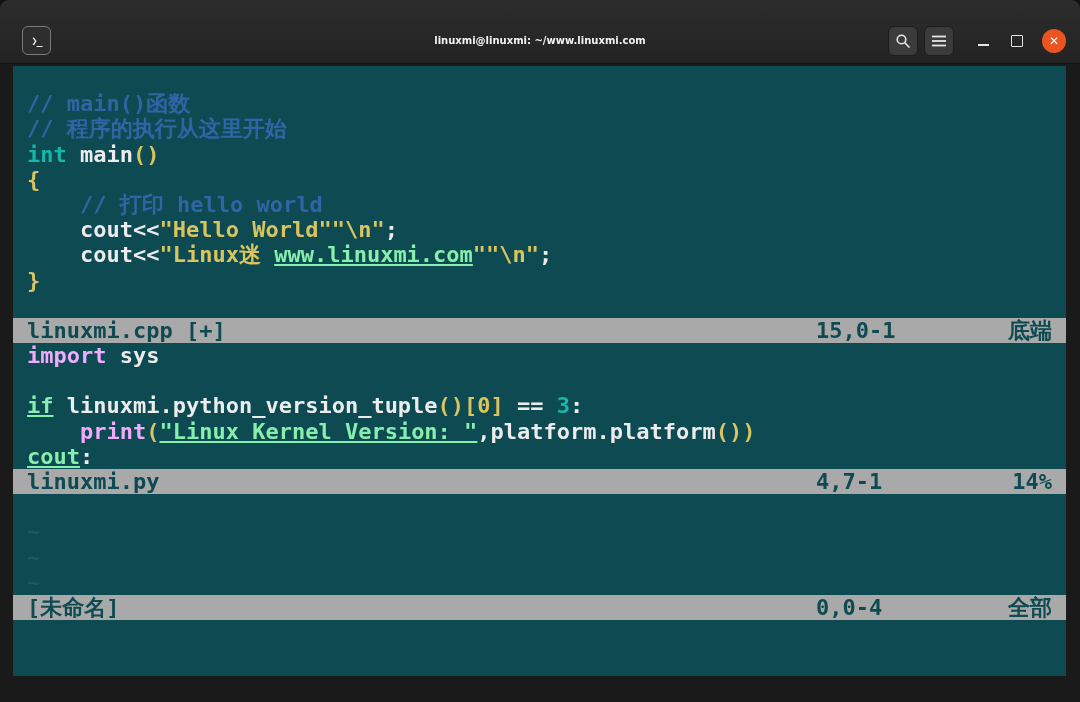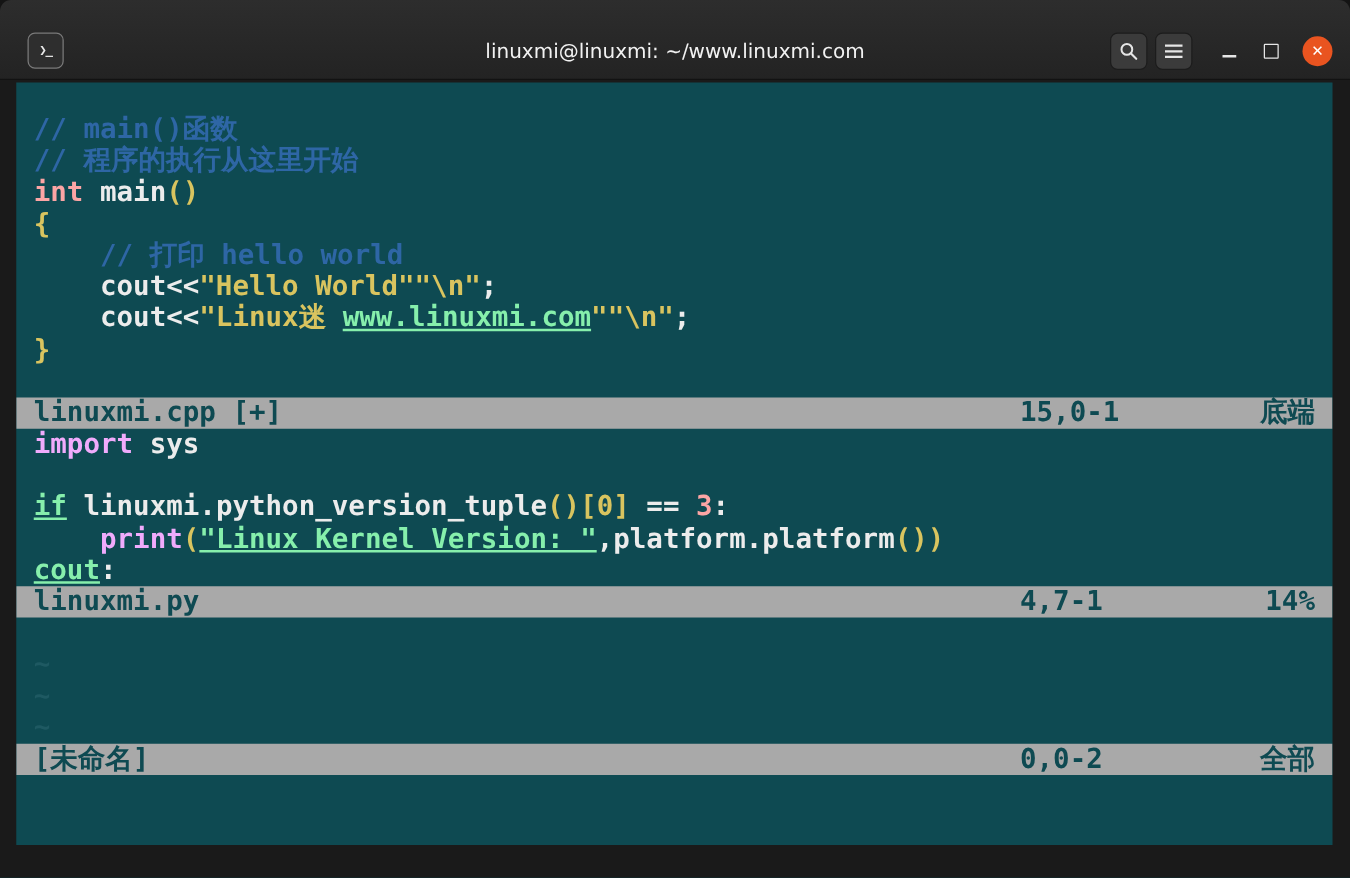--- a/index.html
+++ b/index.html
@@ -24,21 +24,21 @@
   .app-icon{
     width:27px;height:27px;border-radius:6px;
     background:#2e2e2e;border:1px solid #7a7a7a;
     display:flex;align-items:center;justify-content:center;
     color:#eaeaea;font-family:"DejaVu Sans Mono",monospace;
     font-size:10px;font-weight:bold;letter-spacing:-1px;
   }
   .tb-title{
     position:absolute;left:0;right:0;top:18px;bottom:0;
     display:flex;align-items:center;justify-content:center;
-    color:#f2f2f2;font-weight:normal;font-size:16px;
+    color:#f2f2f2;font-weight:bold;font-size:10px;
     pointer-events:none;
   }
   .tb-right{margin-left:auto;display:flex;align-items:center;z-index:2;}
   .tb-btn{
     width:30px;height:30px;box-sizing:border-box;
     background:#3b3b3b;border:1px solid #1c1c1c;border-radius:6px;
     display:flex;align-items:center;justify-content:center;
     padding:0;cursor:pointer;
   }
   .tb-btn + .tb-btn{margin-left:6px;}
@@ -74,21 +74,21 @@
     white-space:pre;
   }
   .sl-name{flex:1;overflow:hidden;}
   .sl-ruler{width:160px;}
   .sl-pos{width:76px;text-align:right;}
   .cmdline{height:25.2px;}
 
   
   .tk-plain{color:#ececec;}
   .tk-comment{color:#2e66a5;}
-  .tk-red{color:#fca5a5;}
+  .tk-red{color:#14b8a6;}
   .tk-yellow{color:#d9c45f;}
   .tk-green{color:#86efac;text-decoration:underline;}
   .tk-blue{color:#f0abfc;}
   .tk-tilde{color:#1e5962;}
 </style>
 </head>
 <body>
 
 <div class="window">
 
@@ -165,21 +165,21 @@
 
       <div>
         <div class="vlines">
             <div class="vline">&nbsp;</div>
             <div class="vline"><span class="tk-tilde">~</span></div>
             <div class="vline"><span class="tk-tilde">~</span></div>
             <div class="vline"><span class="tk-tilde">~</span></div>
           </div>
         <div class="statusline">
           <span class="sl-name">[未命名]</span>
-          <span class="sl-ruler">0,0-2</span>
+          <span class="sl-ruler">0,0-4</span>
           <span class="sl-pos">全部</span>
         </div>
       </div>
 
       <div class="cmdline"></div>
 
     </div>
   </div>
 
 </div>

